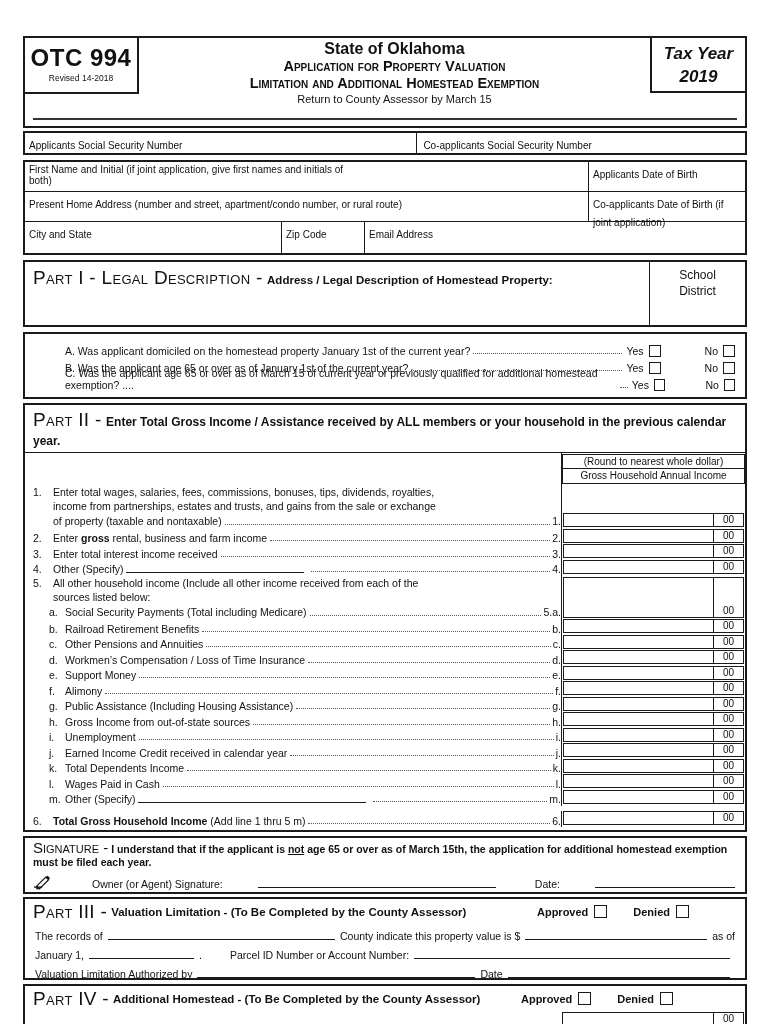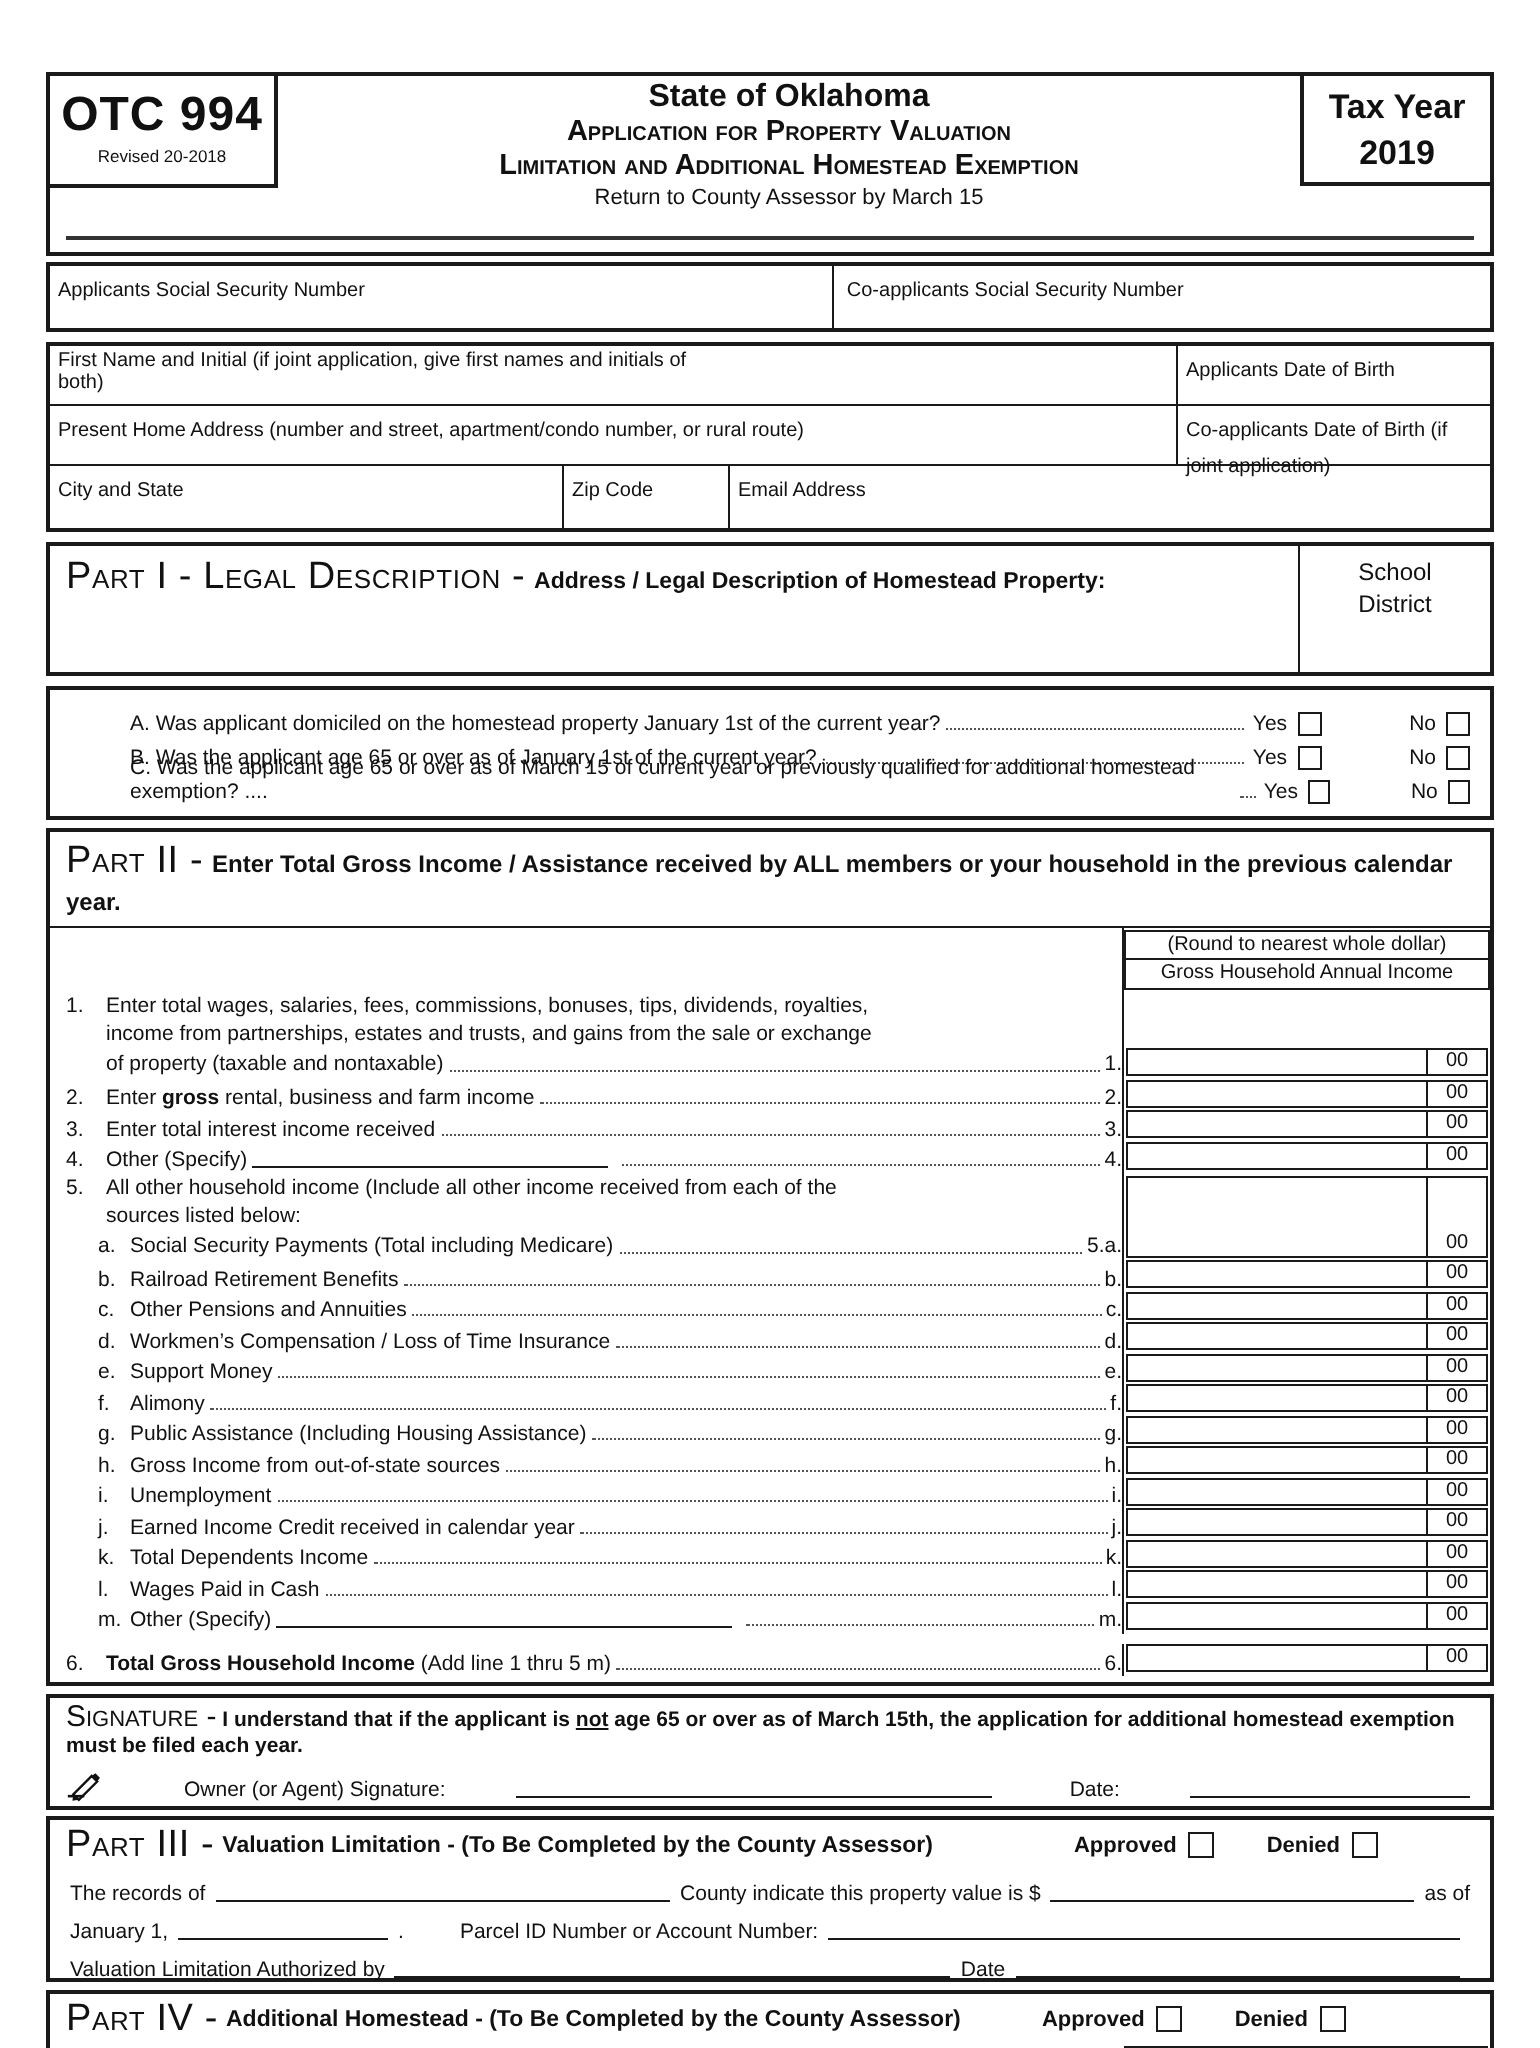--- a/index.html
+++ b/index.html
@@ -19,28 +19,28 @@
   .fl { display:flex; align-items:flex-end; }
   .caps { font-variant:small-caps; }
 
   
   .hdr { position:relative; margin-top:36px; height:92px; }
   .hdr-rule { position:absolute; left:8px; right:8px; bottom:6px; border-top:2px solid #333; }
   .otcbox { position:absolute; left:-2px; top:-2px; width:116px; height:58px; border:2px solid #1a1a1a; text-align:center; padding-top:6px; }
   .otcbox .n { font-size:24px; font-weight:bold; letter-spacing:0.5px; }
   .otcbox .r { font-size:8.5px; margin-top:1px; }
   .taxbox { position:absolute; right:-2px; top:-2px; width:97px; height:57px; border:2px solid #1a1a1a; text-align:center; padding-top:5px; }
-  .taxbox div { font-size:17px; font-weight:bold; line-height:1.35; }
+  .taxbox div { font-size:17px; font-weight:bold; line-height:1.35;font-style:italic; }
   .titles { position:absolute; left:116px; right:97px; top:2px; text-align:center; }
   .titles .t1 { font-size:16px; font-weight:bold; }
   .titles .t2 { font-size:14.5px; font-weight:bold; font-variant:small-caps; line-height:1.15; }
   .titles .t3 { font-size:11px; margin-top:2px; }
 
   
-  .ssn { margin-top:3px; height:35px; display:flex; }
+  .ssn { margin-top:3px; height:24px; display:flex; }
   .ssn .c1 { width:54.5%; border-right:1.5px solid #1a1a1a; padding:2px 4px; }
   .ssn .c2 { flex:1; padding:2px 6px; }
   .lab { font-size:10px; }
 
   
   .nt { margin-top:5px; }
   .nt-row { display:flex; height:30px; border-bottom:1.5px solid #1a1a1a; }
   .nt-row:last-child { border-bottom:none; height:31px; }
   .nt .cell { padding:2px 4px; }
   .nt .vr { border-right:1.5px solid #1a1a1a; }
@@ -123,21 +123,21 @@
   .p4 .ll { height:17px; }
 </style>
 </head>
 <body>
 
 <div class="page">
 
   <div class="box2 hdr">
     <div class="otcbox">
       <div class="n">OTC 994</div>
-      <div class="r">Revised 20-2018</div>
+      <div class="r">Revised 14-2018</div>
     </div>
     <div class="titles">
       <div class="t1">State of Oklahoma</div>
       <div class="t2">Application for Property Valuation</div>
       <div class="t2">Limitation and Additional Homestead Exemption</div>
       <div class="t3">Return to County Assessor by March 15</div>
     </div>
     <div class="taxbox">
       <div>Tax Year</div>
       <div>2019</div>

